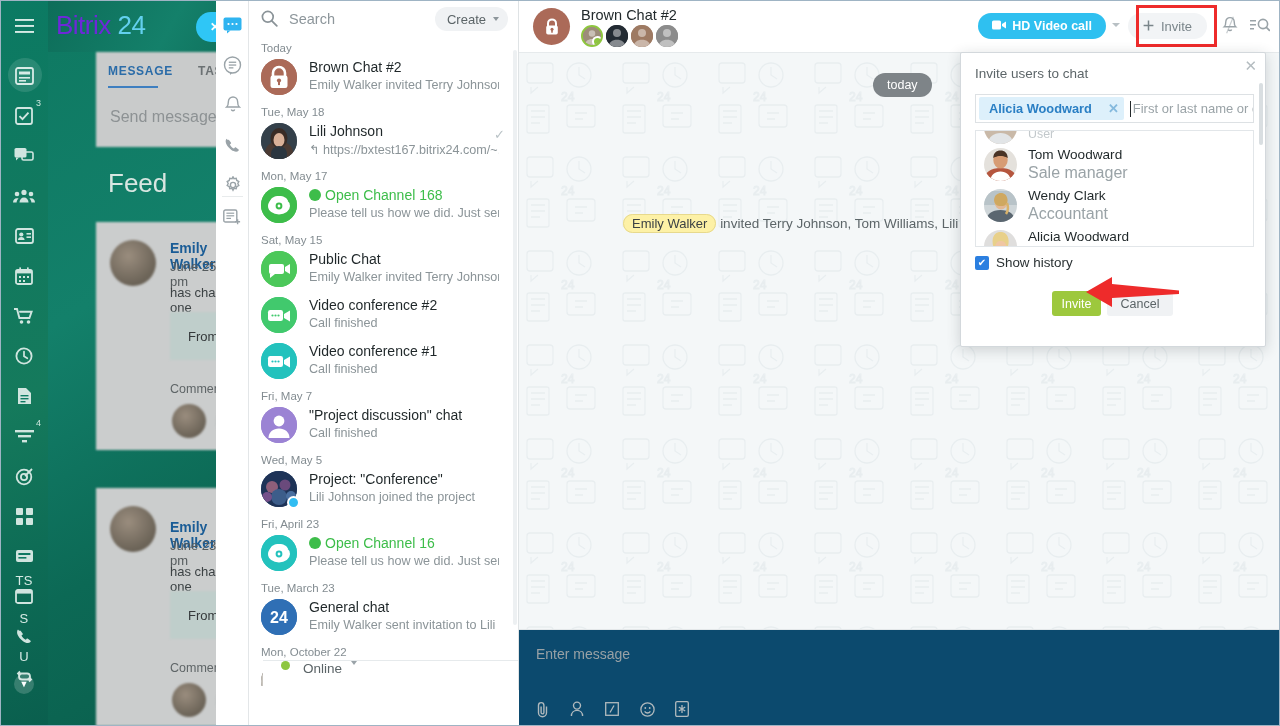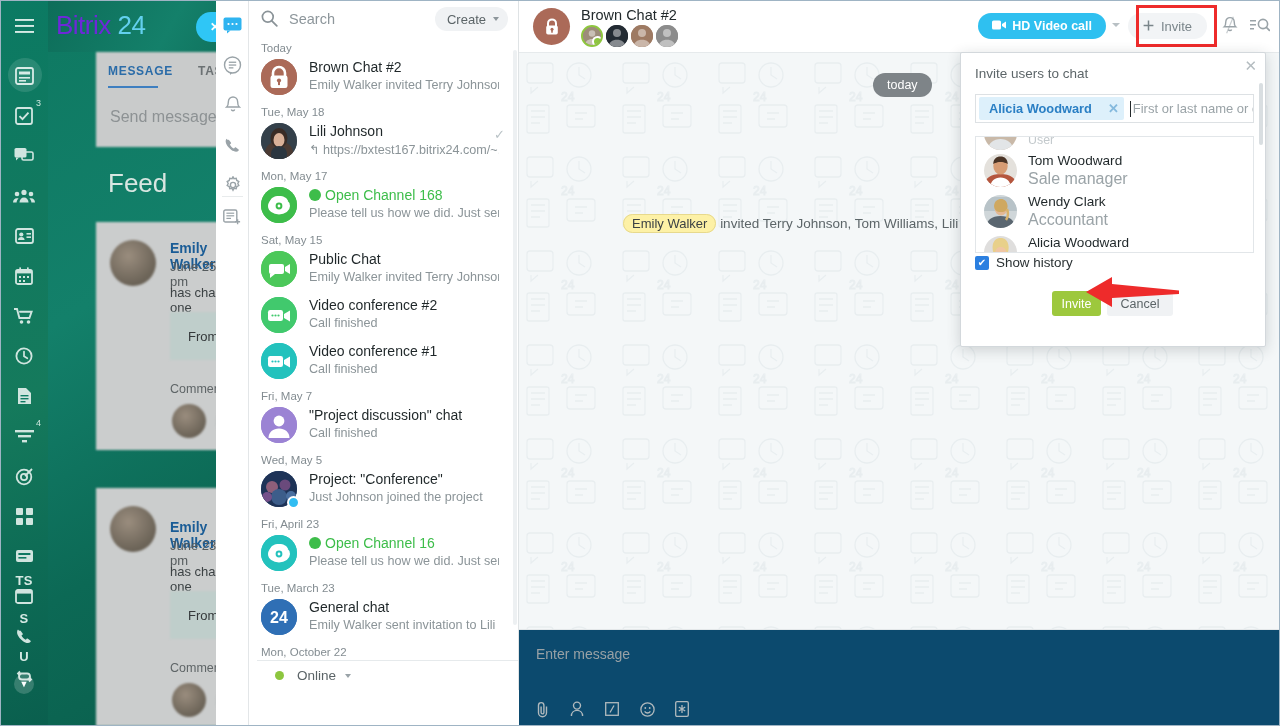--- a/index.html
+++ b/index.html
@@ -25,21 +25,21 @@
   .rail-ico.active::before {
     content: ""; position: absolute; left: 8px; top: 2px;
     width: 34px; height: 34px; border-radius: 50%;
     background: rgba(255,255,255,.13);
   }
   .rail-ico .rl { position: relative; z-index: 2; }
   .rail-badge {
     position: absolute; right: 7px; top: 2px; font-size: 9px;
     color: #dff1ea; z-index: 3;
   }
-  .rail-letter { font-size: 13px; font-weight: 700; letter-spacing: .3px; color: #e8f5f1; }
+  .rail-letter { font-size: 13px; font-weight: 400; letter-spacing: .3px; color: #e8f5f1; }
   .rail-caret {
     position: absolute; left: 14px; width: 20px; height: 20px; border-radius: 50%;
     background: rgba(255,255,255,.18); display: flex; align-items: center; justify-content: center;
     color: #fff; font-size: 9px;
   }
 
   
   .bg-app {
     position: absolute; left: 48px; top: 0; width: 200px; height: 726px;
     overflow: hidden; z-index: 4;
@@ -132,22 +132,22 @@
   .cl-sub {
     position: absolute; left: 60px; top: 22px; font-size: 12.6px; color: #8b9498;
     white-space: nowrap; overflow: hidden; width: 190px;
   }
   .cl-check { position: absolute; right: 14px; top: 7px; color: #b9c2c6; font-size: 13px; }
   .cl-badge-dot {
     position: absolute; left: 38px; top: 28px; width: 13px; height: 13px; border-radius: 50%;
     background: #31bdf2; border: 2px solid #fff; display: flex; align-items: center; justify-content: center;
   }
   .cl-online-bar {
-    position: absolute; left: 8px; bottom: 0; width: 270px; height: 30px;
-    border-top: 1px solid #e6eaec; background: #fff; display: flex; align-items: center;
+    position: absolute; left: 14px; bottom: 0; width: 270px; height: 30px;
+    border-top: 1px solid #e6eaec; background: #fff; display: flex; 
   }
   .cl-online-dot { width: 9px; height: 9px; border-radius: 50%; background: #8dc63f; margin-left: 18px; }
   .cl-online-txt { margin-left: 13px; font-size: 13.5px; color: #5b6467; }
   .cl-online-caret {
     margin-left: 9px; border-left: 3.5px solid transparent; border-right: 3.5px solid transparent;
     border-top: 4px solid #9aa3a8;
   }
   .cl-sb {
     position: absolute; right: 1px; top: 50px; width: 4px; height: 575px;
     background: #edf0f2; border-radius: 2px;
@@ -227,21 +227,21 @@
   .pp-chip {
     margin-left: 3px; height: 23px; background: #ddf0fb; border-radius: 2px;
     display: flex; align-items: center; padding: 0 5px 0 10px;
     font-size: 12.8px; font-weight: 700; color: #2a7fc4;
   }
   .pp-chip-x { margin-left: 16px; color: #84b9dd; font-size: 13px; }
   .pp-caret { width: 1px; height: 16px; background: #23292b; margin-left: 6px; }
   .pp-ph { margin-left: 2px; font-size: 13px; color: #9aa3a7; white-space: nowrap; overflow: hidden; width: 120px; }
   .pp-list {
     position: absolute; left: 14px; top: 77px; width: 279px; height: 117px;
-    border: 1px solid #e2e6e9; background: #fff; overflow: hidden; margin-top: 6px;
+    border: 1px solid #e2e6e9; background: #fff; overflow: hidden;
   }
   .pp-row { position: relative; height: 41px; }
   .pp-av {
     position: absolute; left: 8px; top: 4px; width: 33px; height: 33px; border-radius: 50%; overflow: hidden;
   }
   .pp-nm { position: absolute; left: 52px; top: 3px; font-size: 13.6px; color: #1f2729; }
   .pp-ps { position: absolute; left: 52px; top: 20px; font-size: 16px; color: #9aa3a7; }
   .pp-list-sb { position: absolute; right: 2px; top: 30px; width: 4px; height: 62px; background: #d9dee1; border-radius: 2px; }
   .pp-hist { position: absolute; left: 14px; top: 202px; display: flex; align-items: center; }
   .pp-cb {
@@ -651,21 +651,21 @@
             <svg viewBox="0 0 36 36" class="fake-av">
               <rect width="36" height="36" fill="#1e3357"></rect>
               <circle cx="11" cy="16" r="6" fill="#8e5f7a"></circle>
               <circle cx="24" cy="14" r="5.5" fill="#6a4a7c"></circle>
               <circle cx="18" cy="26" r="8" fill="#3c5d8a"></circle>
               <circle cx="6" cy="26" r="5" fill="#74508a"></circle>
               <circle cx="30" cy="25" r="5" fill="#4a6fa0"></circle>
             </svg>
           </div>
           <div class="cl-title">Project: "Conference"</div>
-          <div class="cl-sub">Just Johnson joined the project</div>
+          <div class="cl-sub">Lili Johnson joined the project</div>
           <div class="cl-badge-dot"></div>
         </div>
         <div class="cl-daylabel">Fri, April 23</div>
         <div class="cl-item">
           <div class="cl-av" style="background:#23c2bd">
             <svg viewBox="0 0 36 36" class="fake-av">
               <rect width="36" height="36" fill="#23c2bd"></rect>
               <ellipse cx="18" cy="19" rx="11" ry="8.5" fill="#fff"></ellipse>
               <path d="M9 14c1-3 4-5 9-5s8 2 9 5z" fill="#fff"></path>
               <circle cx="18" cy="19" r="3.4" fill="#23c2bd"></circle>

